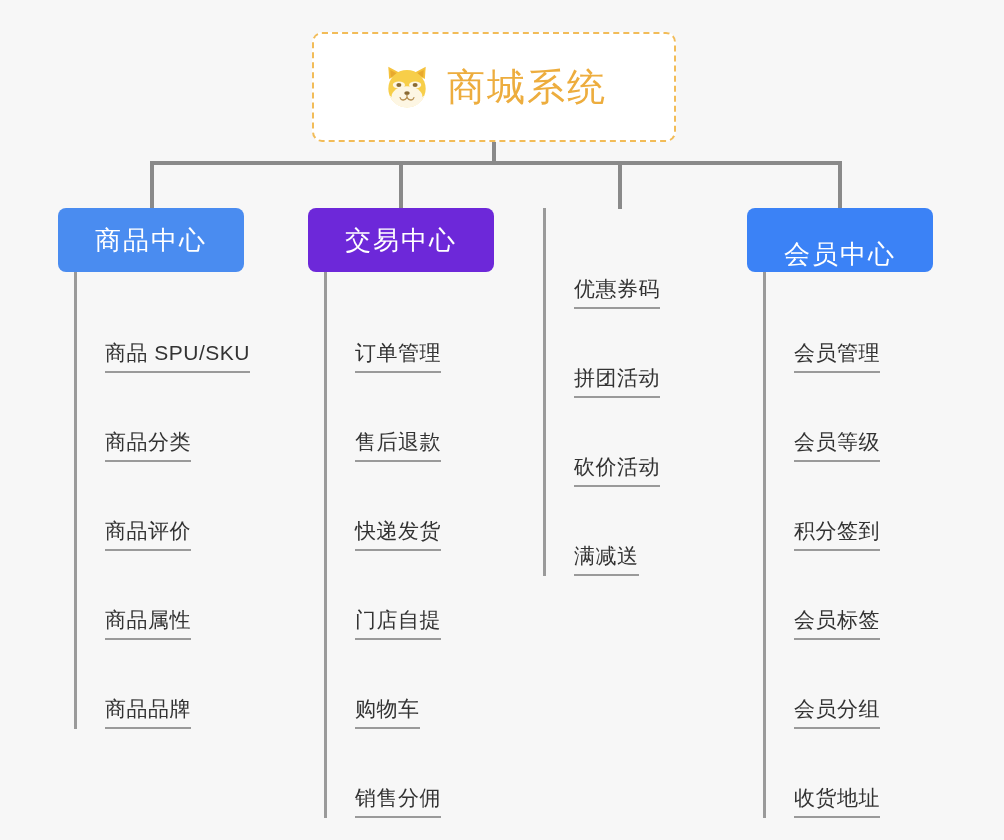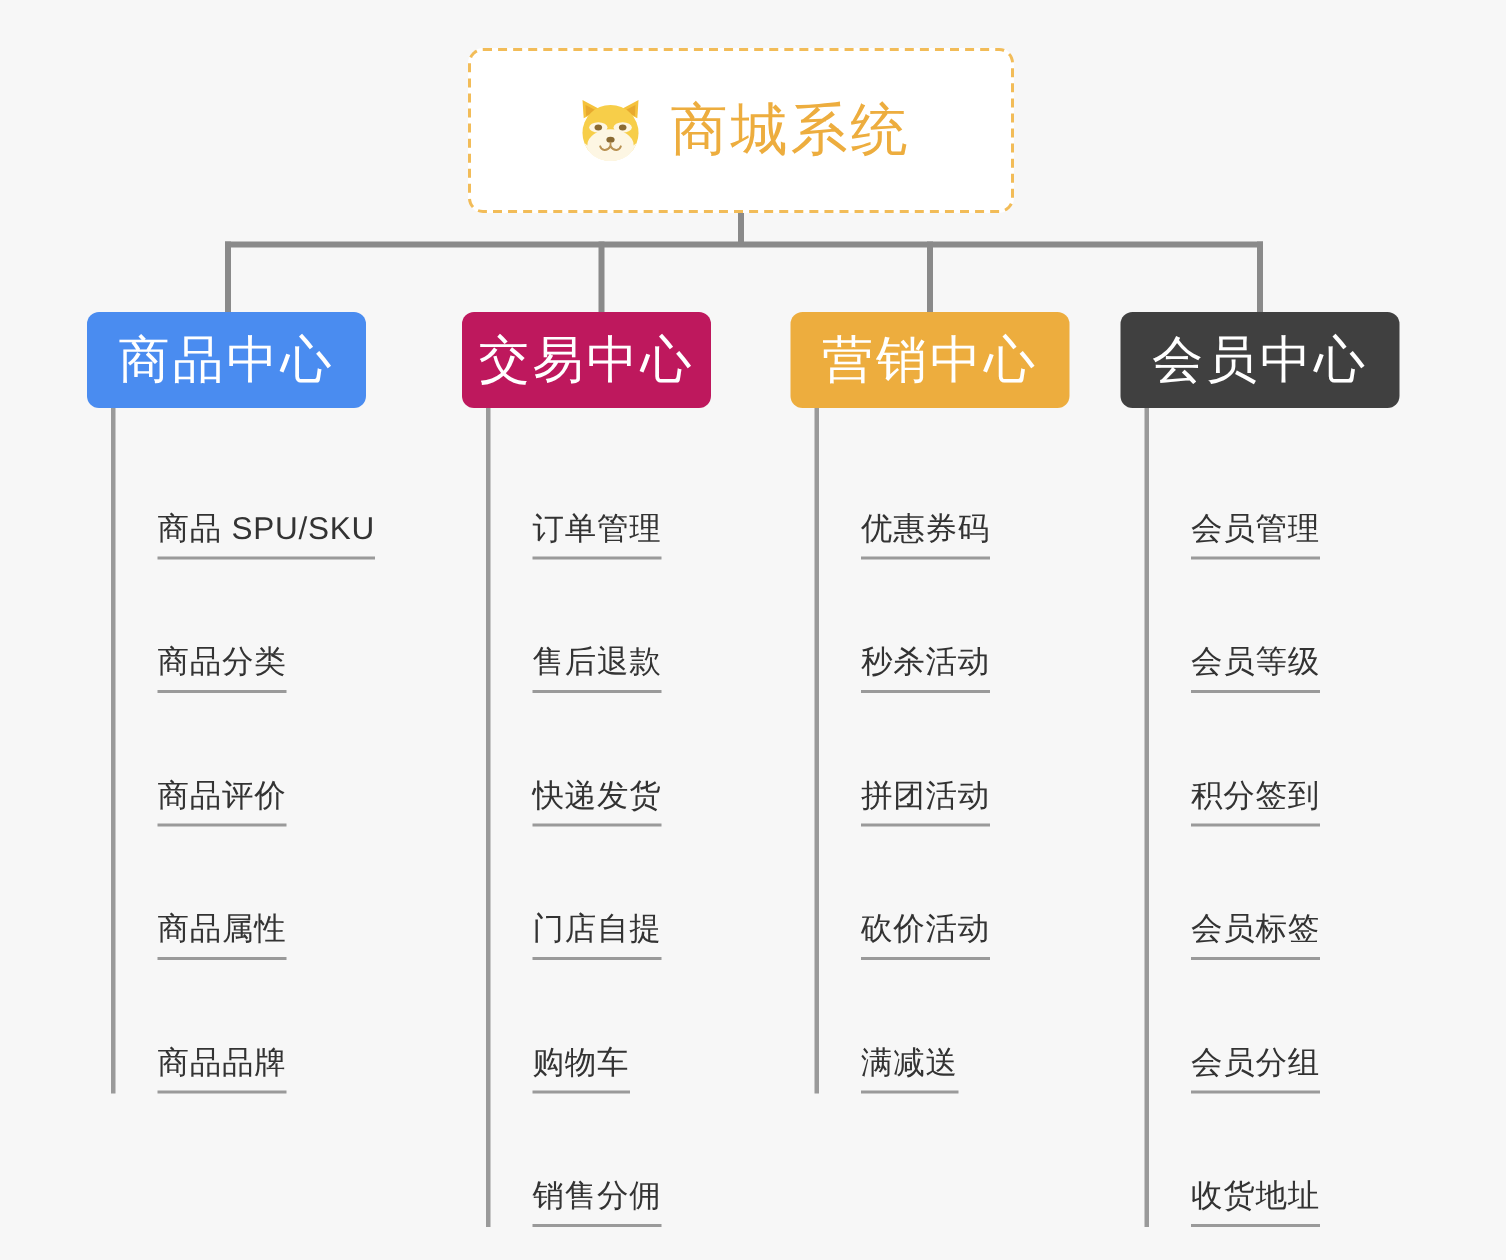--- a/index.html
+++ b/index.html
@@ -78,27 +78,27 @@
   .col-3 { left: 747px; width: 220px; }
 
   .cat-box {
     box-sizing: border-box;
     height: 64px;
     border-radius: 8px;
     display: flex;
     align-items: center;
     justify-content: center;
     color: #ffffff;
-    font-size: 34px;
+    font-size: 26px;
     letter-spacing: 2px;
   }
   .col-0 .cat-box { width: 186px; background: #4a8cf0; }
-  .col-1 .cat-box { width: 166px; background: #be185d; }
+  .col-1 .cat-box { width: 186px; background: #6d28d9; }
   .col-2 .cat-box { width: 186px; background: #edad3e; }
-  .col-3 .cat-box { width: 186px; background: #404040; }
+  .col-3 .cat-box { width: 186px; background: #3b82f6; align-items: flex-end; }
 
   
   .leaf-list {
     position: relative;
     margin-top: 0;
     padding-top: 12px;
   }
   .leaf-spine {
     position: absolute;
     left: 16px;
@@ -210,30 +210,24 @@
       <div class="leaf-item">
           <span class="leaf-label">购物车</span>
         </div>
       <div class="leaf-item">
           <span class="leaf-label">销售分佣</span>
         </div>
     </div>
   </div>
 
   <div class="column col-2">
-    <div class="cat-box">
-      <span>营销中心</span>
-    </div>
     <div class="leaf-list">
       <div class="leaf-spine"></div>
       <div class="leaf-item">
           <span class="leaf-label">优惠券码</span>
-        </div>
-      <div class="leaf-item">
-          <span class="leaf-label">秒杀活动</span>
         </div>
       <div class="leaf-item">
           <span class="leaf-label">拼团活动</span>
         </div>
       <div class="leaf-item">
           <span class="leaf-label">砍价活动</span>
         </div>
       <div class="leaf-item">
           <span class="leaf-label">满减送</span>
         </div>

